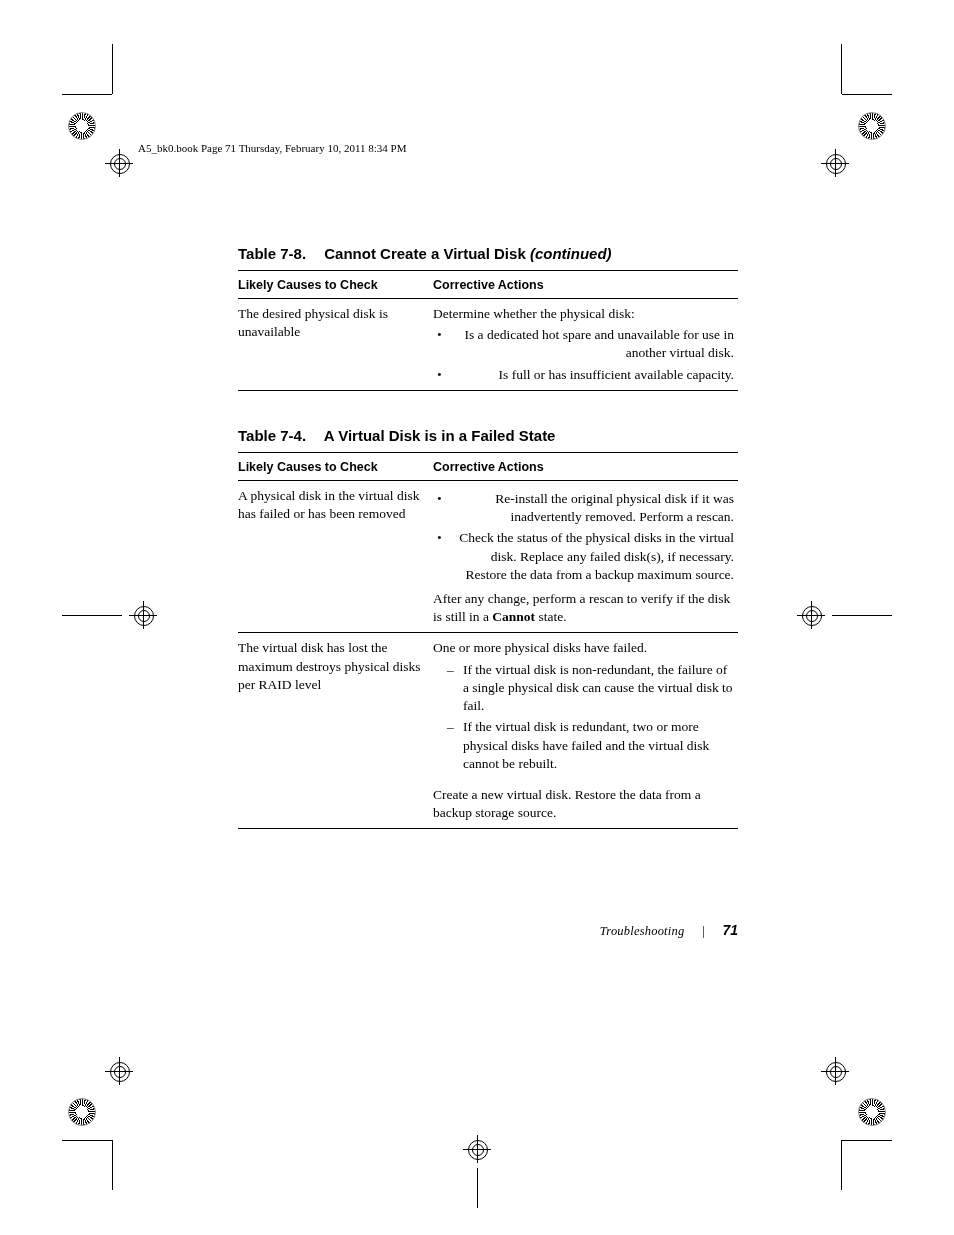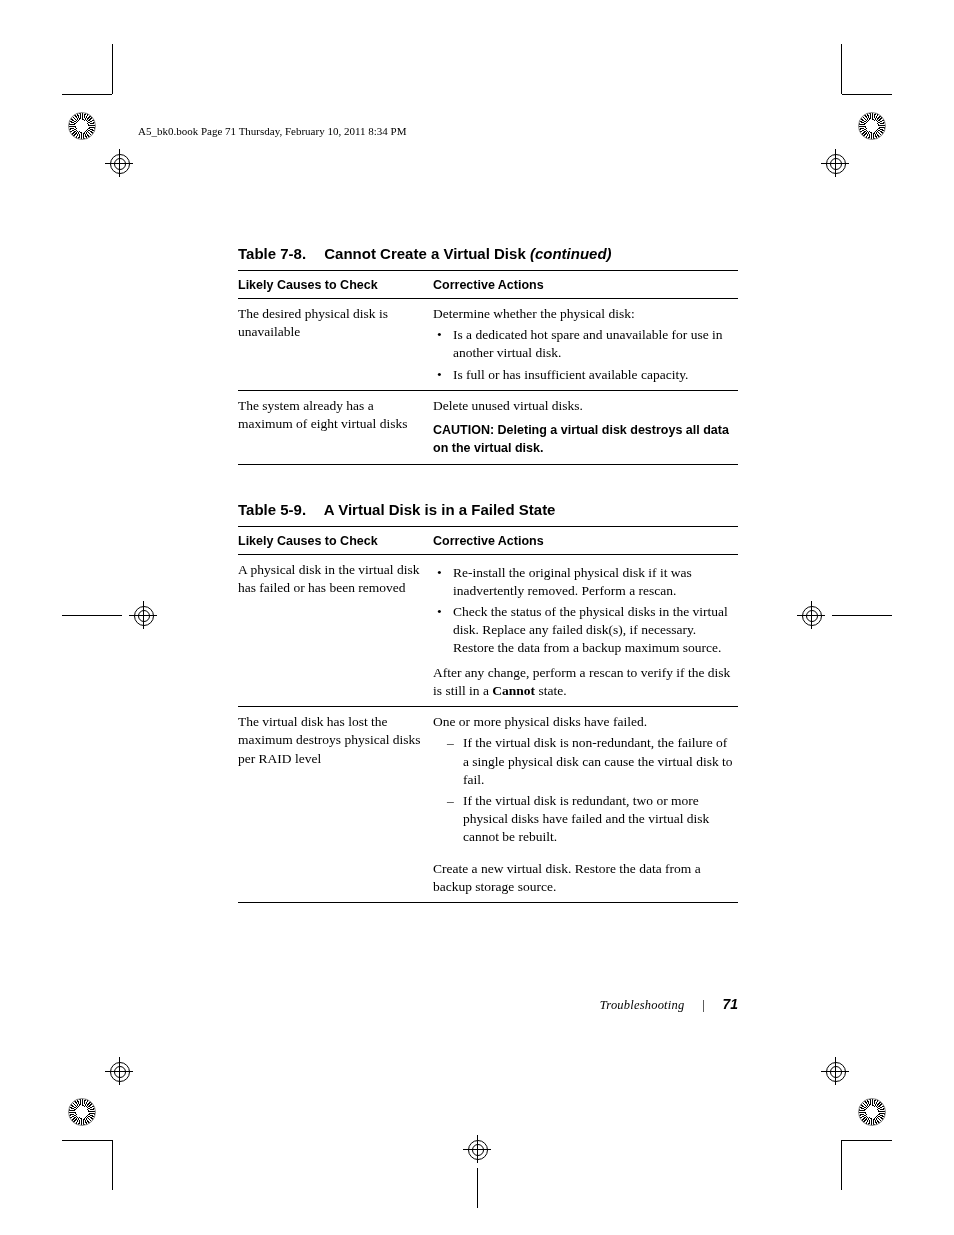--- a/index.html
+++ b/index.html
@@ -53,21 +53,21 @@
   tbody tr {
     border-bottom: 0.6px solid #000;
   }
   tbody tr:last-child {
     border-bottom: 1.2px solid #000;
   }
   .col-cause { width: 195px; }
   .col-action { width: 305px; }
   .bullet-row { display: flex; margin-top: 3px; }
   .bullet-row .b { width: 16px; padding-left: 4px; }
-  .bullet-row .t { flex: 1; }
+  .bullet-row .t { flex: 1; text-align: right; }
   .dash-row { display: flex; margin-top: 3px; }
   .dash-row .b { width: 16px; padding-left: 14px; }
   .dash-row .t { flex: 1; }
   .caution-label {
     font-family: Helvetica, Arial, sans-serif;
     font-weight: bold;
     font-size: 12.5px;
   }
   .caution-text {
     font-family: Helvetica, Arial, sans-serif;
@@ -105,21 +105,21 @@
   .reg .c2 { position:absolute; left:6px; top:6px; width:10px; height:10px; border:1px solid #000; border-radius:50%; }
   .reg .rv { position:absolute; left:10.5px; top:-3px; width:1px; height:28px; background:#000;}
   .reg .rh { position:absolute; top:10.5px; left:-3px; height:1px; width:28px; background:#000;}
   .knurl {
     position:absolute; width:26px; height:26px; border-radius:50%;
     background: radial-gradient(circle, #fff 0 6px, transparent 6px),
                 repeating-conic-gradient(#000 0 6deg, #fff 6deg 12deg);
     border:1px solid #888;
   }
   .runhead {
-    position:absolute; left:138px; top:125px;
+    position:absolute; left:138px; top:142px;
     font-family: Georgia, serif; font-size:11px; color:#000;
   }
 </style>
 </head>
 <body>
 
 <div class="runhead">A5_bk0.book  Page 71  Thursday, February 10, 2011  8:34 PM</div>
 
 <div class="mark hline" style="left:62px; top:94px; width:50px;"></div>
 <div class="mark vline" style="left:112px; top:44px; height:50px;"></div>
@@ -210,36 +210,27 @@
           <div class="bullet-row">
               <div class="b">•</div>
               <div class="t">Is a dedicated hot spare and unavailable for use in another virtual disk.</div>
             </div>
           <div class="bullet-row">
               <div class="b">•</div>
               <div class="t">Is full or has insufficient available capacity.</div>
             </div>
         </td>
       </tr>
-      <tr>
-        <td>The system already has a maximum of eight virtual disks</td>
-        <td>
-          <div>Delete unused virtual disks.</div>
-          <div style="margin-top:6px;">
-            <span class="caution-label">CAUTION: </span><span class="caution-text">Deleting a virtual disk destroys all data on the virtual disk.</span>
-          </div>
-        </td>
-      </tr>
     </tbody>
   </table>
 
   <div class="gap"></div>
 
   <div class="table-caption">
-    <span class="tnum">Table 5-9.</span>
+    <span class="tnum">Table 7-4.</span>
     <span>A Virtual Disk is in a Failed State</span>
   </div>
   <table>
     <colgroup>
         <col class="col-cause">
         <col class="col-action">
       </colgroup>
     <thead>
       <tr>
         <th>Likely Causes to Check</th>

